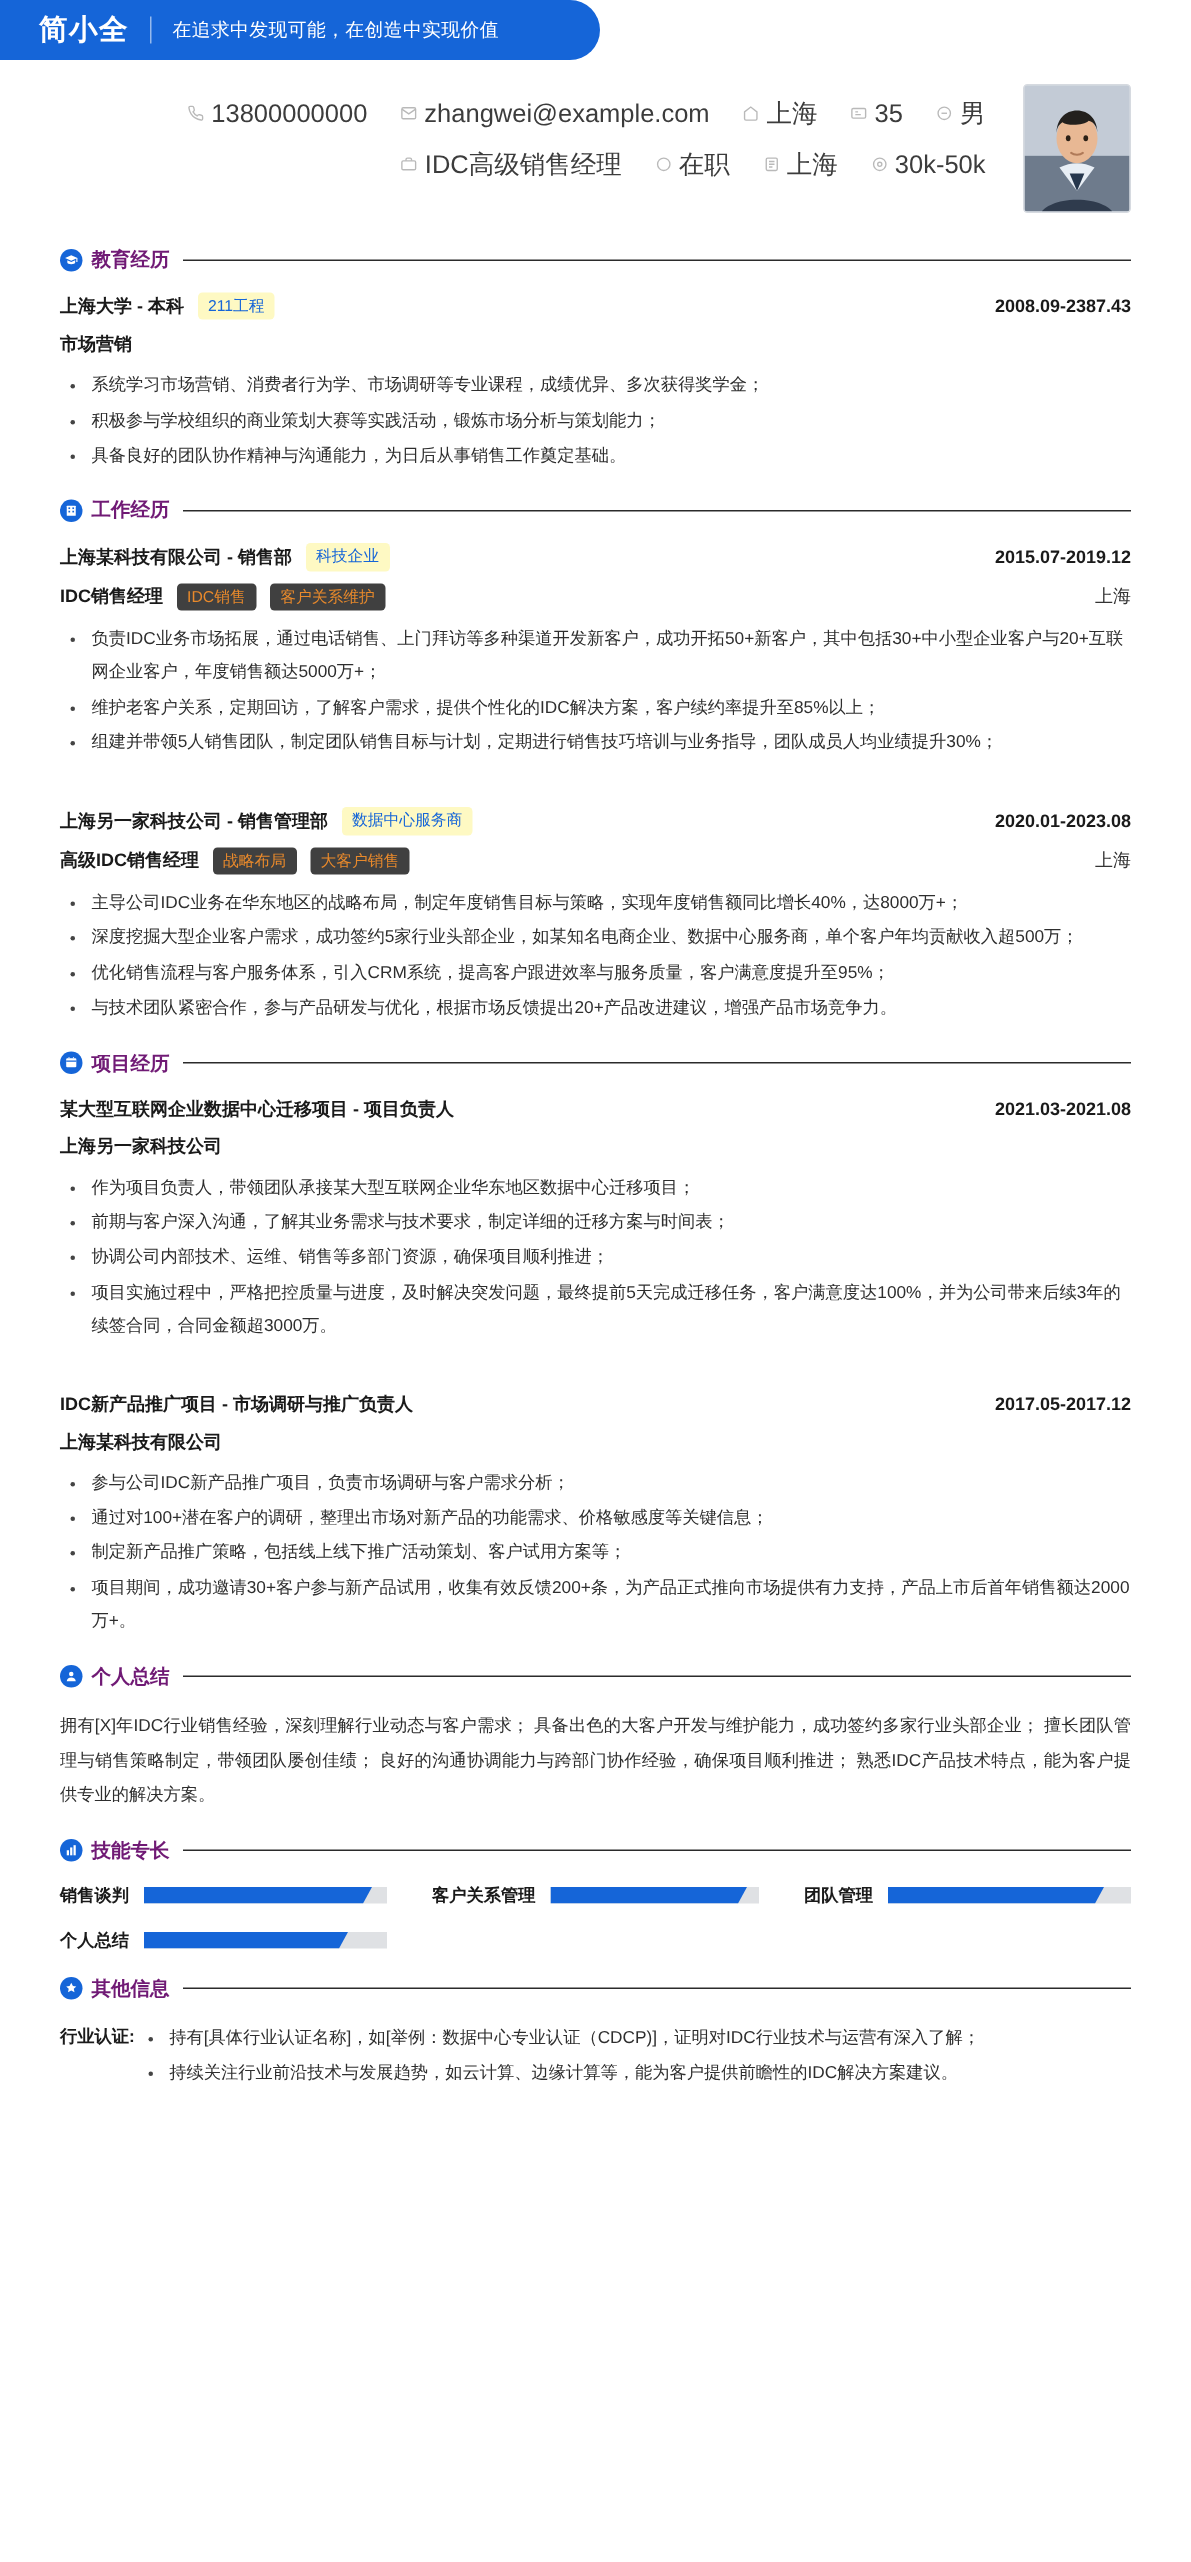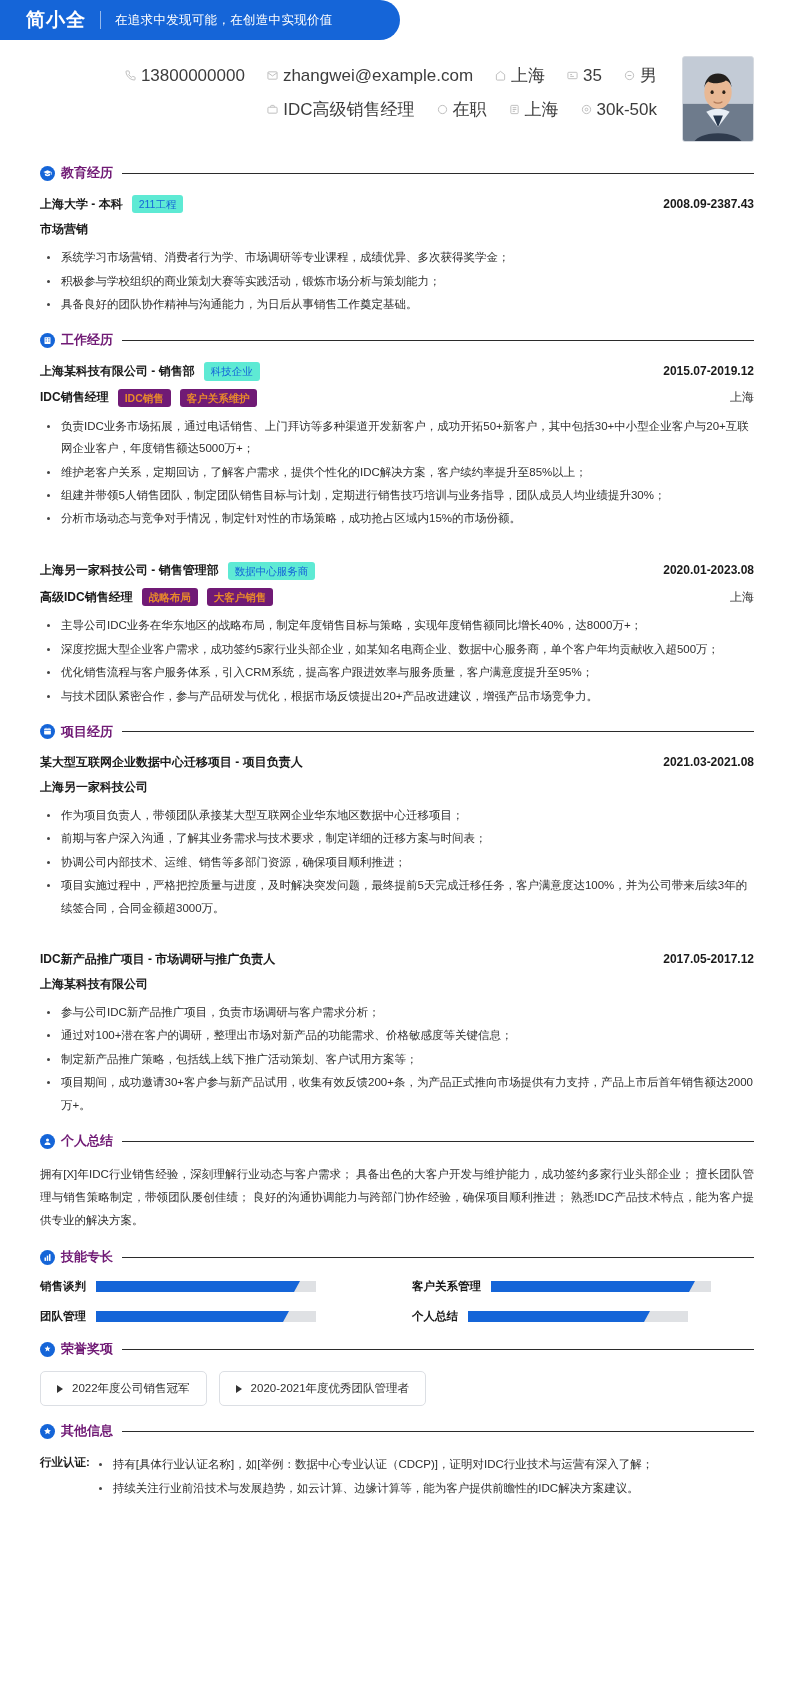--- a/index.html
+++ b/index.html
@@ -145,22 +145,22 @@
   }
   .tag {
     display: inline-block;
     font-size: 10.5px;
     padding: 2px 7px;
     border-radius: 3px;
     margin-left: 9px;
     line-height: 1.35;
     white-space: nowrap;
   }
-  .tag-blue { background: #5eead4; color: #1565d8; }
-  .tag-orange { background: #701a75; color: #e8892b; font-weight: bold; }
+  .tag-blue { background: #fef9c3; color: #1565d8; }
+  .tag-orange { background: #404040; color: #e8892b; }
 
   ul.bullets { list-style: none; margin: 0 0 0 4px; padding: 0; }
   ul.bullets li {
     position: relative;
     padding-left: 17px;
     font-size: 11.5px;
     line-height: 1.95;
     color: #2e2e2e;
     margin-bottom: 1px;
   }
@@ -178,21 +178,21 @@
   .summary {
     font-size: 11.5px;
     line-height: 2.0;
     color: #2e2e2e;
     text-align: justify;
   }
 
   
   .skill-grid {
     display: grid;
-    grid-template-columns: 1fr 1fr;
+    grid-template-columns: 1fr 1fr 1fr;
     column-gap: 30px;
     row-gap: 15px;
   }
   .skill {
     display: flex;
     align-items: center;
   }
   .skill-name {
     font-size: 11.5px;
     font-weight: bold;
@@ -425,21 +425,20 @@
           <span class="ent-sub">IDC销售经理</span>
           <span class="tag tag-orange">IDC销售</span>
           <span class="tag tag-orange">客户关系维护</span>
         </div>
         <span class="ent-loc">上海</span>
       </div>
       <ul class="bullets">
         <li>负责IDC业务市场拓展，通过电话销售、上门拜访等多种渠道开发新客户，成功开拓50+新客户，其中包括30+中小型企业客户与20+互联网企业客户，年度销售额达5000万+；</li>
         <li>维护老客户关系，定期回访，了解客户需求，提供个性化的IDC解决方案，客户续约率提升至85%以上；</li>
         <li>组建并带领5人销售团队，制定团队销售目标与计划，定期进行销售技巧培训与业务指导，团队成员人均业绩提升30%；</li>
-        <li>分析市场动态与竞争对手情况，制定针对性的市场策略，成功抢占区域内15%的市场份额。</li>
       </ul>
     </div>
 
     <div class="entry">
       <div class="ent-row">
         <div class="ent-left">
           <span class="ent-title">上海另一家科技公司 - 销售管理部</span>
           <span class="tag tag-blue">数据中心服务商</span>
         </div>
         <span class="ent-right">2020.01-2023.08</span>
@@ -554,41 +553,20 @@
       </div>
       <div class="skill">
         <span class="skill-name">个人总结</span>
         <span class="skill-track">
             <span class="skill-fill" style="width: 80%;"></span>
           </span>
       </div>
     </div>
   </div>
 
-  <div class="section">
-    <div class="sec-head">
-      <span class="sec-icon">
-          <svg viewBox="0 0 24 24" fill="#fff">
-            <path d="M12 2l2.4 5 5.6.6-4.2 3.8 1.2 5.6L12 14l-5 3 1.2-5.6L4 7.6 9.6 7z"></path>
-          </svg>
-        </span>
-      <span class="sec-title">荣誉奖项</span>
-      <span class="sec-line"></span>
-    </div>
-    <div class="award-row">
-      <div class="award">
-        <span class="award-tri"></span>
-        <span>2022年度公司销售冠军</span>
-      </div>
-      <div class="award">
-        <span class="award-tri"></span>
-        <span>2020-2021年度优秀团队管理者</span>
-      </div>
-    </div>
-  </div>
 
   <div class="section">
     <div class="sec-head">
       <span class="sec-icon">
           <svg viewBox="0 0 24 24" fill="#fff">
             <path d="M12 2l3 6 6 .8-4.5 4.2 1.3 6L12 16l-5.8 3 1.3-6L3 8.8 9 8z"></path>
           </svg>
         </span>
       <span class="sec-title">其他信息</span>
       <span class="sec-line"></span>

